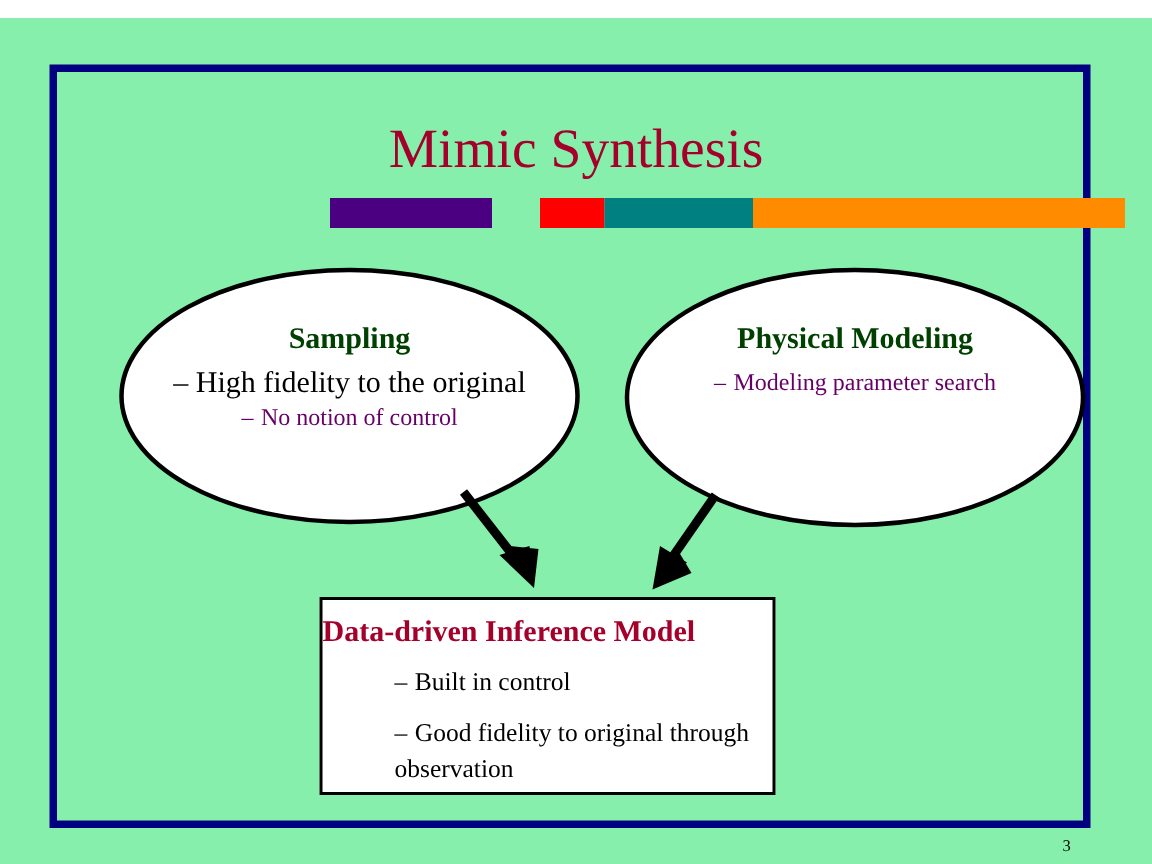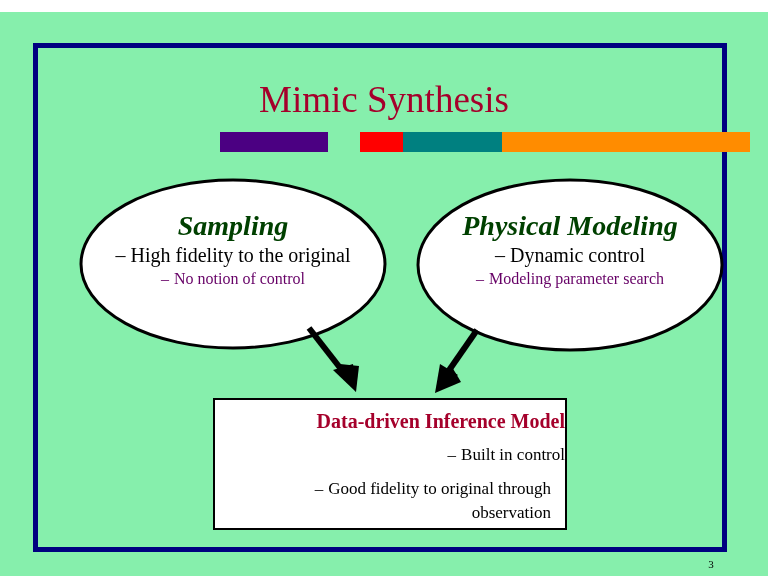--- a/index.html
+++ b/index.html
@@ -69,53 +69,52 @@
   
   .ellipse-text {
     position: absolute;
     text-align: center;
     z-index: 6;
   }
   #ellipse-left-text  { left: 80px;  top: 202px; width: 306px; }
   #ellipse-right-text { left: 418px; top: 202px; width: 304px; }
 
   .head-green {
-    font-size: 28px;
+    font-size: 20px;
     line-height: 24px;
     font-weight: bold;
     color: #004000;
     margin-bottom: 6px;
     font-family: "Liberation Serif", "DejaVu Serif", serif;
-    font-style: italic;
   }
   .bullet-black {
     font-size: 20px;
     line-height: 23px;
     color: #000000;
   }
   .bullet-purple {
     font-size: 16px;
     line-height: 23px;
     color: #660066;
     text-align: center;
   }
   .dash { margin-right: 5px; }
 
   
   #result-box {
     position: absolute;
     left: 213px;
     top: 386px;
-    width: 354px;
+    width: 304px;
     height: 132px;
     border: 2px solid #000000;
     box-sizing: border-box;
     background: #ffffff;
     z-index: 6;
-    text-align: right;
+    text-align: left;
     padding-top: 9px;
   }
   #result-box .head-red {
     font-size: 20px;
     line-height: 24px;
     font-weight: bold;
     color: #A5002B;
     margin-bottom: 10px;
     font-family: "Liberation Serif", "DejaVu Serif", serif;
   }
@@ -187,23 +186,20 @@
     <div class="bullet-black">
       <span class="dash">–</span><span>High fidelity to the original</span>
     </div>
     <div class="bullet-purple">
       <span class="dash">–</span><span>No notion of control</span>
     </div>
   </div>
 
   <div class="ellipse-text" id="ellipse-right-text">
     <div class="head-green">Physical Modeling</div>
-    <div class="bullet-black">
-      <span class="dash">–</span><span>Dynamic control</span>
-    </div>
     <div class="bullet-purple">
       <span class="dash">–</span><span>Modeling parameter search</span>
     </div>
   </div>
 
   <div id="result-box">
     <div class="head-red">Data-driven Inference Model</div>
     <div class="bullet-black">
       <span class="dash">–</span><span>Built in control</span>
     </div>

